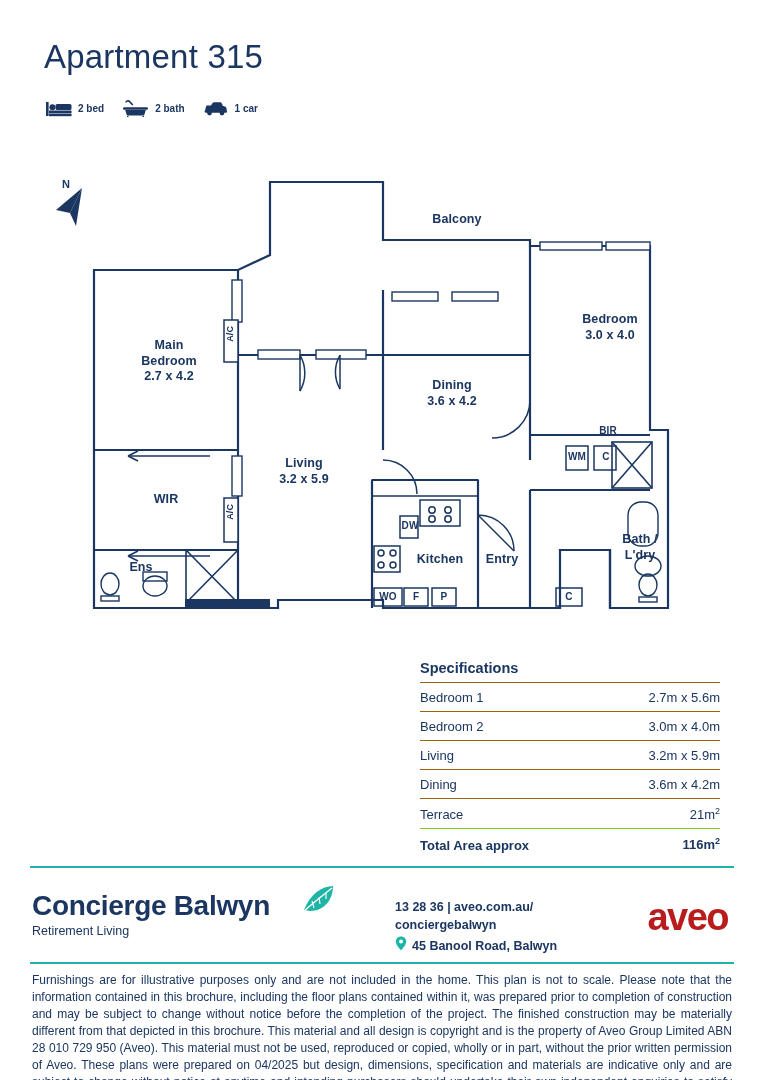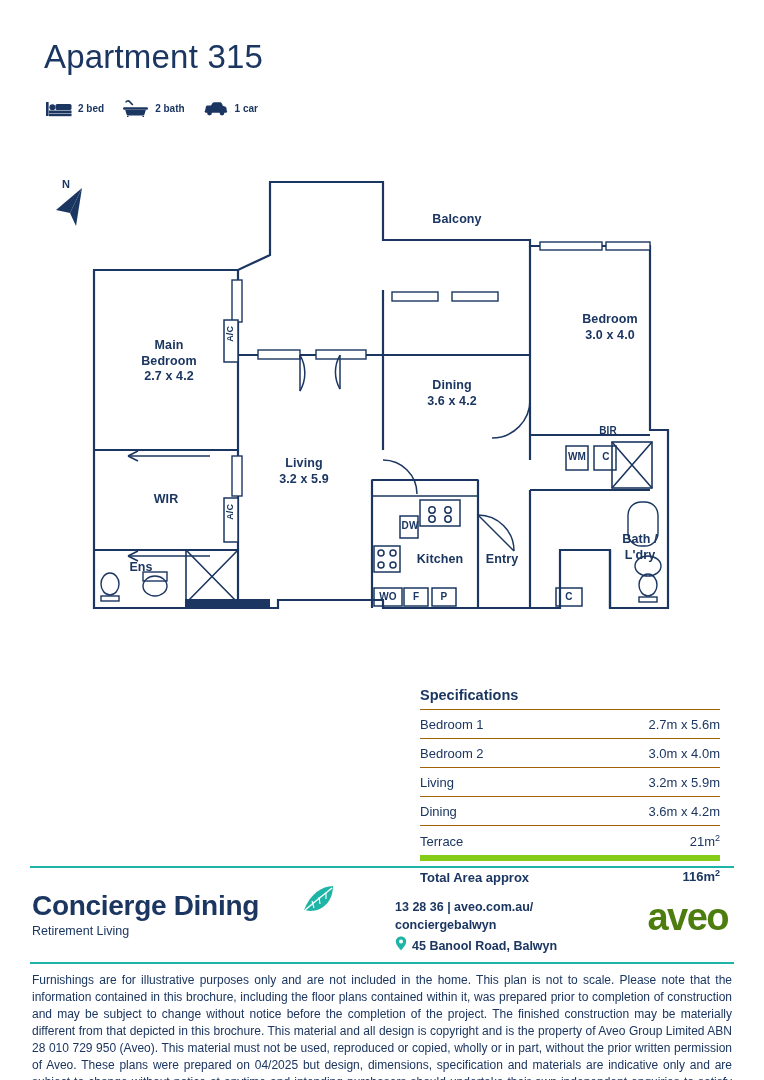--- a/index.html
+++ b/index.html
@@ -41,44 +41,44 @@
     color:#1b3661; font-weight:700; letter-spacing:0.1px;
   }
   .rmlabel .dim { font-weight:700; }
   .rmsmall { font-size:10px; font-weight:700; }
   .vert {
     writing-mode: vertical-rl; transform: rotate(180deg);
     font-size:9px; font-weight:700;
   }
 
   
-  .specs { position:absolute; left:420px; top:687px; width:300px; }
+  .specs { position:absolute; left:420px; top:660px; width:300px; }
   .specs h3 { margin:0 0 6px 0; font-size:14.5px; color:#1b3661; font-weight:700;}
   .specrow {
     display:flex; justify-content:space-between; align-items:baseline;
     border-top:1px solid #a16207; padding:7px 0 6px 0;
     font-size:13px; color:#1b3661;
   }
-  .specrow.total { font-weight:700; border-top:6px solid #84cc16; }
+  .specrow.total { font-weight:700; border-top:1px solid #84cc16; }
   .specrow .v { font-weight:400; }
   .specrow.total .v { font-weight:700; }
   sup { font-size:9px; }
 
   
   .hr-teal { position:absolute; left:30px; top:866px; width:704px; height:2px; background:#1fb5a6; }
   .brand { position:absolute; left:32px; top:890px; }
   .brand .name { font-size:28px; font-weight:700; color:#1b3661; letter-spacing:-0.3px;}
   .brand .sub { font-size:12.5px; color:#1b3661; margin-top:2px;}
   .leaf { position:absolute; left:300px; top:884px; }
 
   .contact { position:absolute; left:395px; top:898px; font-size:12.5px; color:#1b3661; line-height:1.45; font-weight:700;}
   .contact .line2 { font-weight:700; }
   .contact .addr { display:flex; align-items:center; gap:5px; margin-top:2px; }
 
-  .aveo { position:absolute; right:36px; top:896px; font-size:38px; font-weight:700; color:#4d7c0f; letter-spacing:-1.5px;}
+  .aveo { position:absolute; right:36px; top:896px; font-size:38px; font-weight:700; color:#b91c1c; letter-spacing:-1.5px;}
 
   .hr-teal2 { position:absolute; left:30px; top:962px; width:704px; height:2px; background:#1fb5a6; }
 
   .disclaimer {
     position:absolute; left:32px; top:972px; width:700px;
     font-size:12px; line-height:1.42; color:#1b3661; text-align:justify;
   }
 </style>
 </head>
 <body>
@@ -347,21 +347,21 @@
     </div>
     <div class="specrow total">
       <span class="l">Total Area approx</span>
       <span class="v"><span>116m</span><sup>2</sup></span>
     </div>
   </div>
 
   <div class="hr-teal"></div>
 
   <div class="brand">
-    <div class="name">Concierge Dining</div>
+    <div class="name">Concierge Balwyn</div>
     <div class="sub">Retirement Living</div>
   </div>
 
   <span class="leaf">
     <svg width="36" height="30" viewBox="0 0 36 30">
       <path d="M4 26 C10 10 22 2 33 2 C33 16 24 27 10 27 Z" fill="#1fb5a6"></path>
       <path d="M4 27 C12 20 22 12 32 4" stroke="#ffffff" stroke-width="1.4" fill="none"></path>
       <path d="M14 24 L12 17 M20 20 L19 13 M26 15 L26 9" stroke="#ffffff" stroke-width="1.1" fill="none"></path>
     </svg>
   </span>

